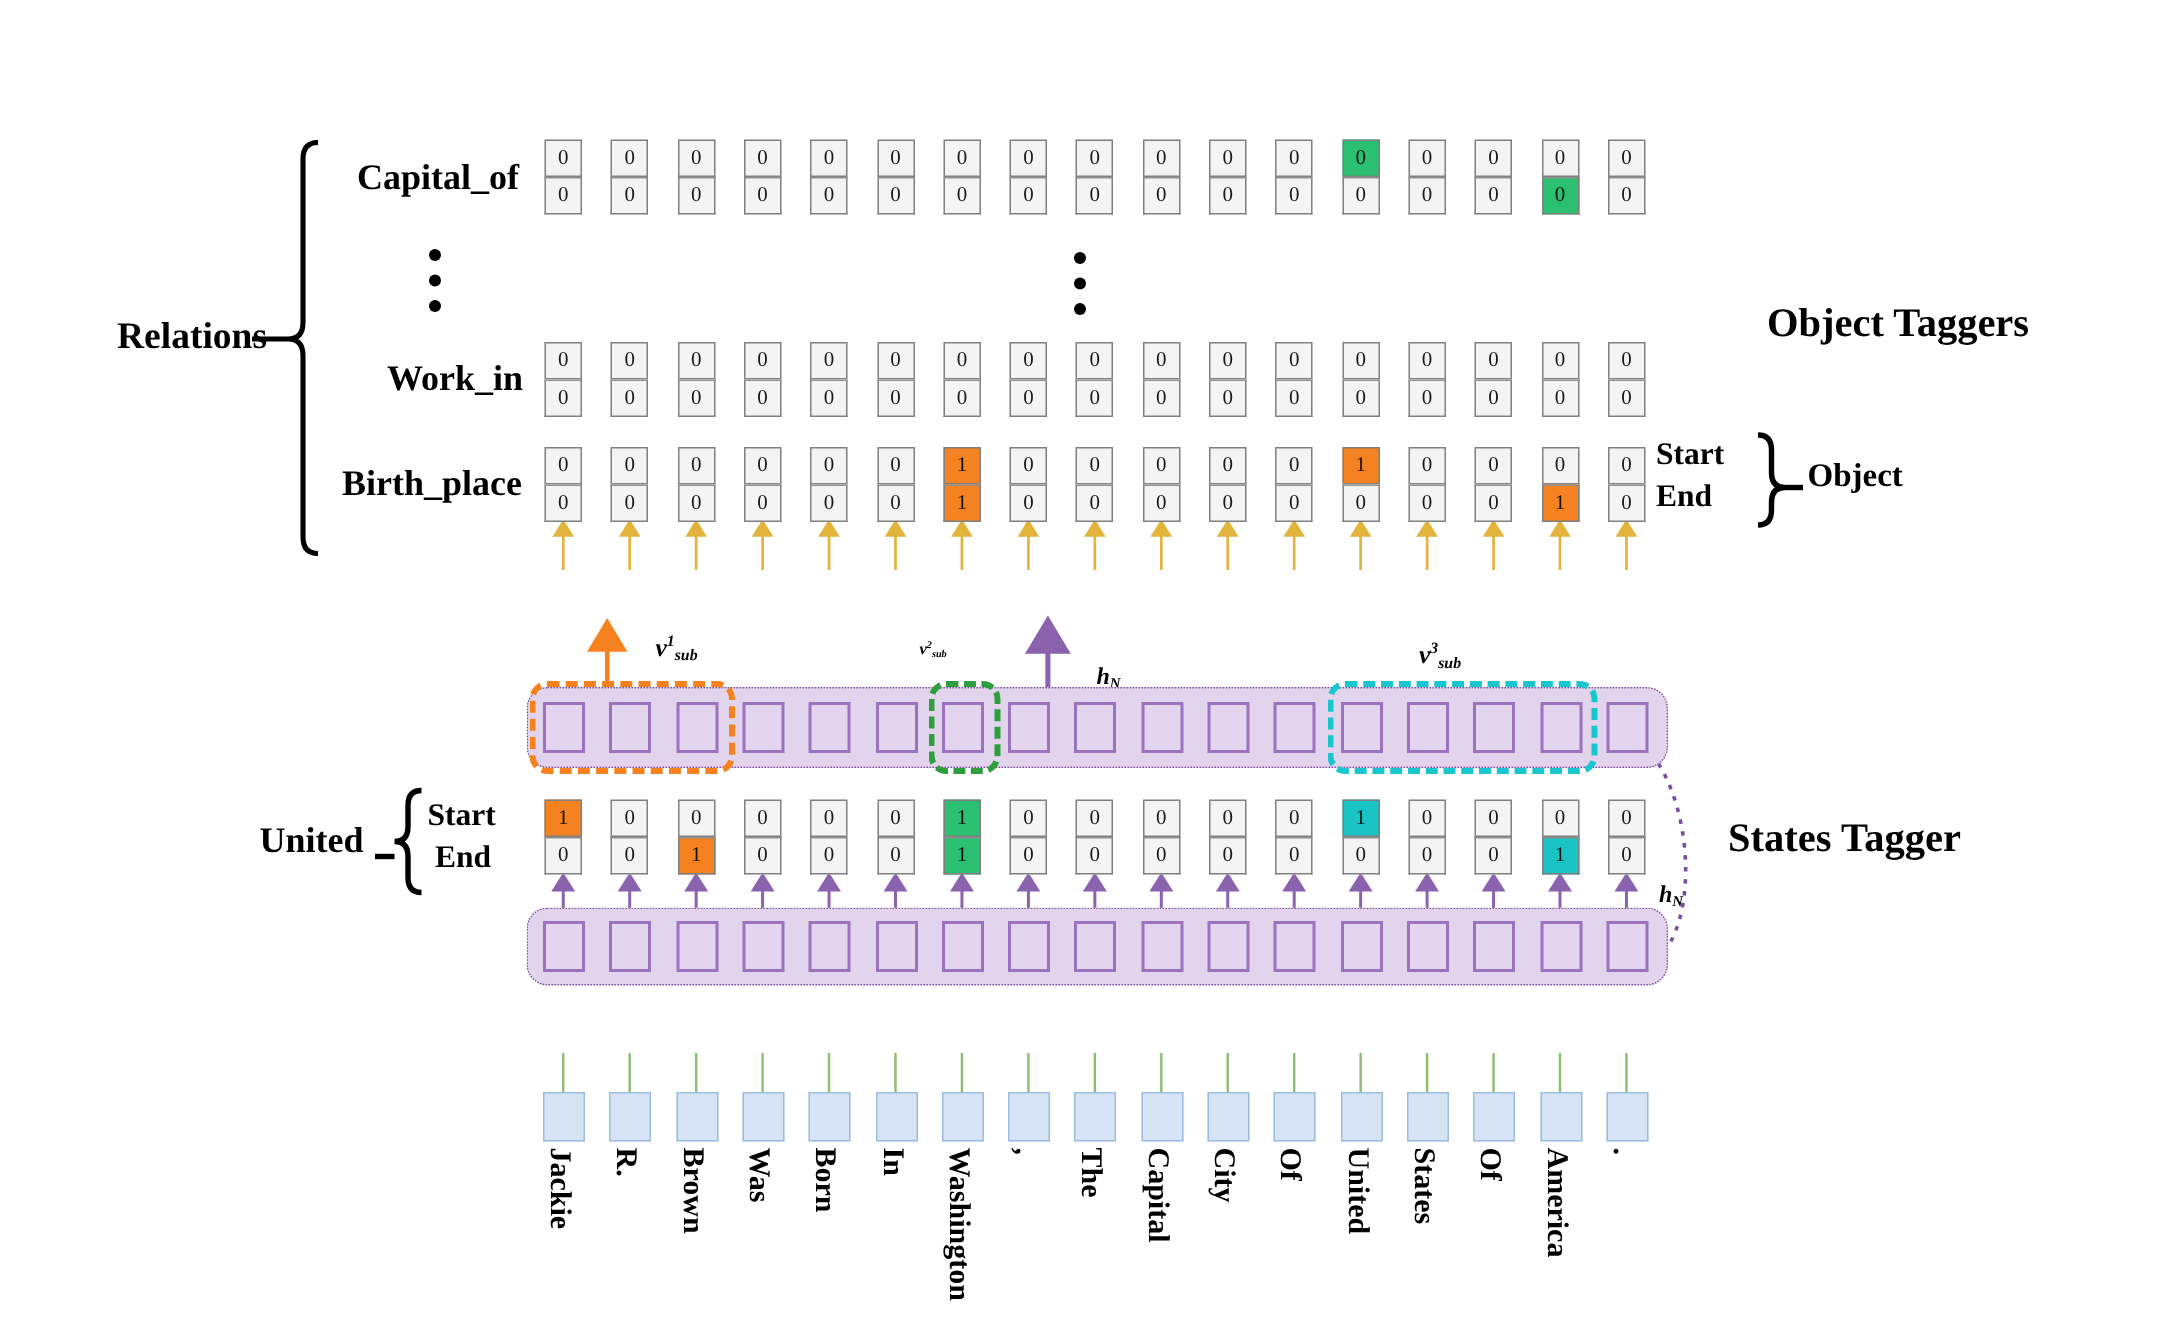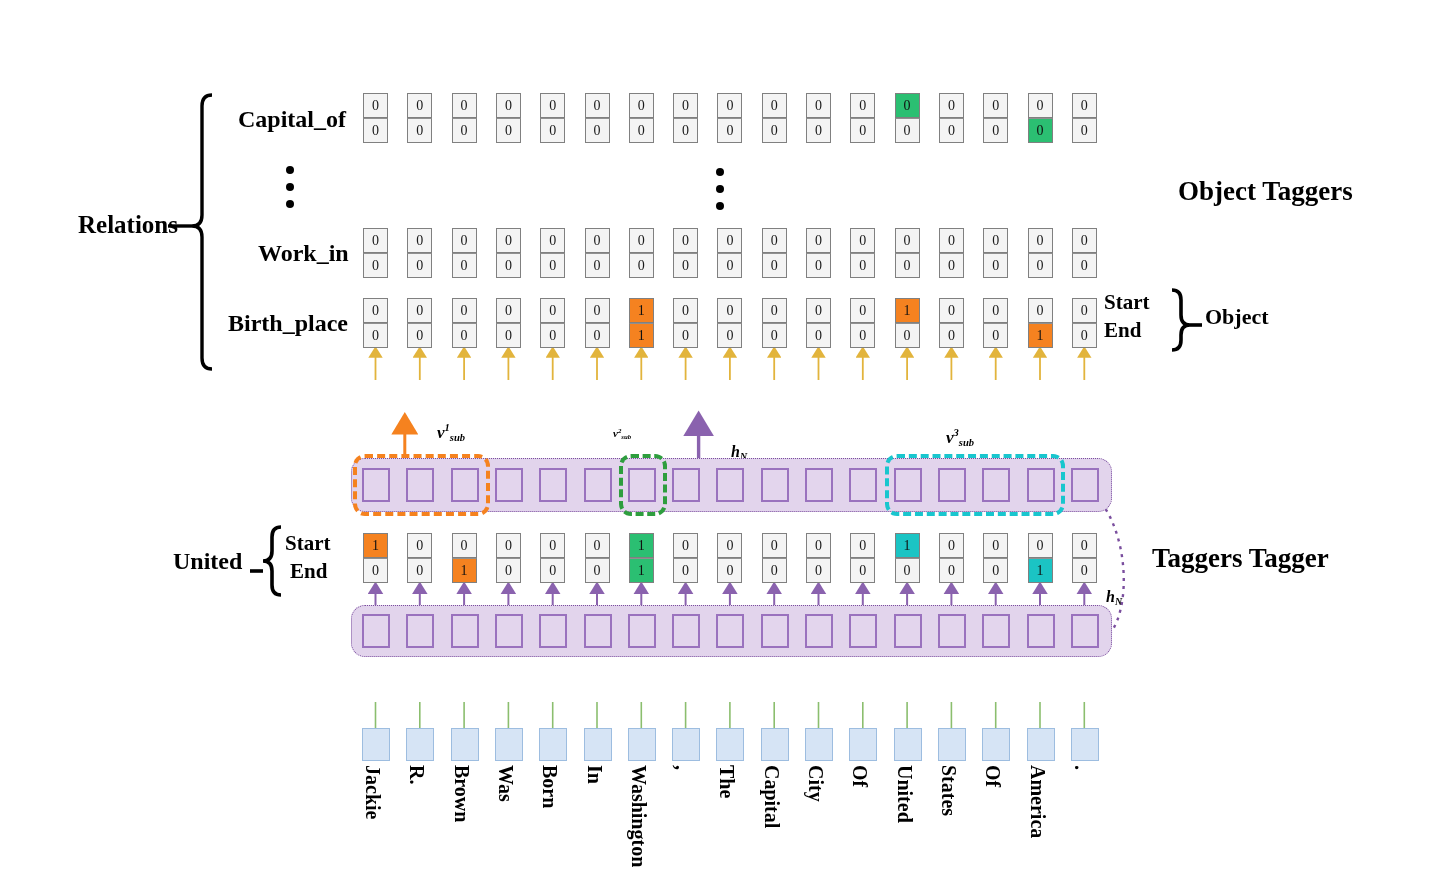--- a/index.html
+++ b/index.html
@@ -253,21 +253,21 @@
   <div class="abs bold-label" style="left:258px; top:241px; font-size:24px;">Work_in</div>
 
   <div class="abs bold-label" style="left:228px; top:311px; font-size:24px;">Birth_place</div>
 
   <div class="abs vdots" style="left:716px; top:168px;">
       <i></i>
       <i></i>
       <i></i>
     </div>
 
-  <div class="abs bold-label" style="left:1178px; top:178px; font-size:27px;text-align:center;">Object Taggers</div>
+  <div class="abs bold-label" style="left:1178px; top:202px; font-size:27px;text-align:center;">Object Taggers</div>
 
   <div class="abs bold-label" style="left:1104px; top:292px; font-size:21px;">Start</div>
   <div class="abs bold-label" style="left:1104px; top:320px; font-size:21px;">End</div>
   <div class="abs bold-label" style="left:1205px; top:306px; font-size:22px;">Object</div>
 
 
   <div class="math" style="left:437px; top:423px; font-size:17px;">
     <span>v</span><span class="sup">1</span><span class="sub">sub</span>
   </div>
   <div class="math" style="left:613px; top:428px; font-size:11px;">
@@ -280,21 +280,21 @@
     <i>h</i><span class="sub"><i>N</i></span>
   </div>
   <div class="math" style="left:1106px; top:589px; font-size:16px;">
     <i>h</i><span class="sub"><i>N</i></span>
   </div>
 
   <div class="abs bold-label" style="left:173px; top:549px; font-size:24px;">United</div>
   <div class="abs bold-label" style="left:285px; top:533px; font-size:21px;">Start</div>
   <div class="abs bold-label" style="left:290px; top:561px; font-size:21px;">End</div>
 
-  <div class="abs bold-label" style="left:1152px; top:545px; font-size:27px;">Taggers Tagger</div>
+  <div class="abs bold-label" style="left:1152px; top:545px; font-size:27px;">States Tagger</div>
 
 
   <div id="obj-rows">
       <div class="cellpair" style="left: 363px; top: 93px;">
         <div class="cell">0</div>
         <div class="cell bottom">0</div>
       </div>
       <div class="cellpair" style="left: 407.3px; top: 93px;">
         <div class="cell">0</div>
         <div class="cell bottom">0</div>

